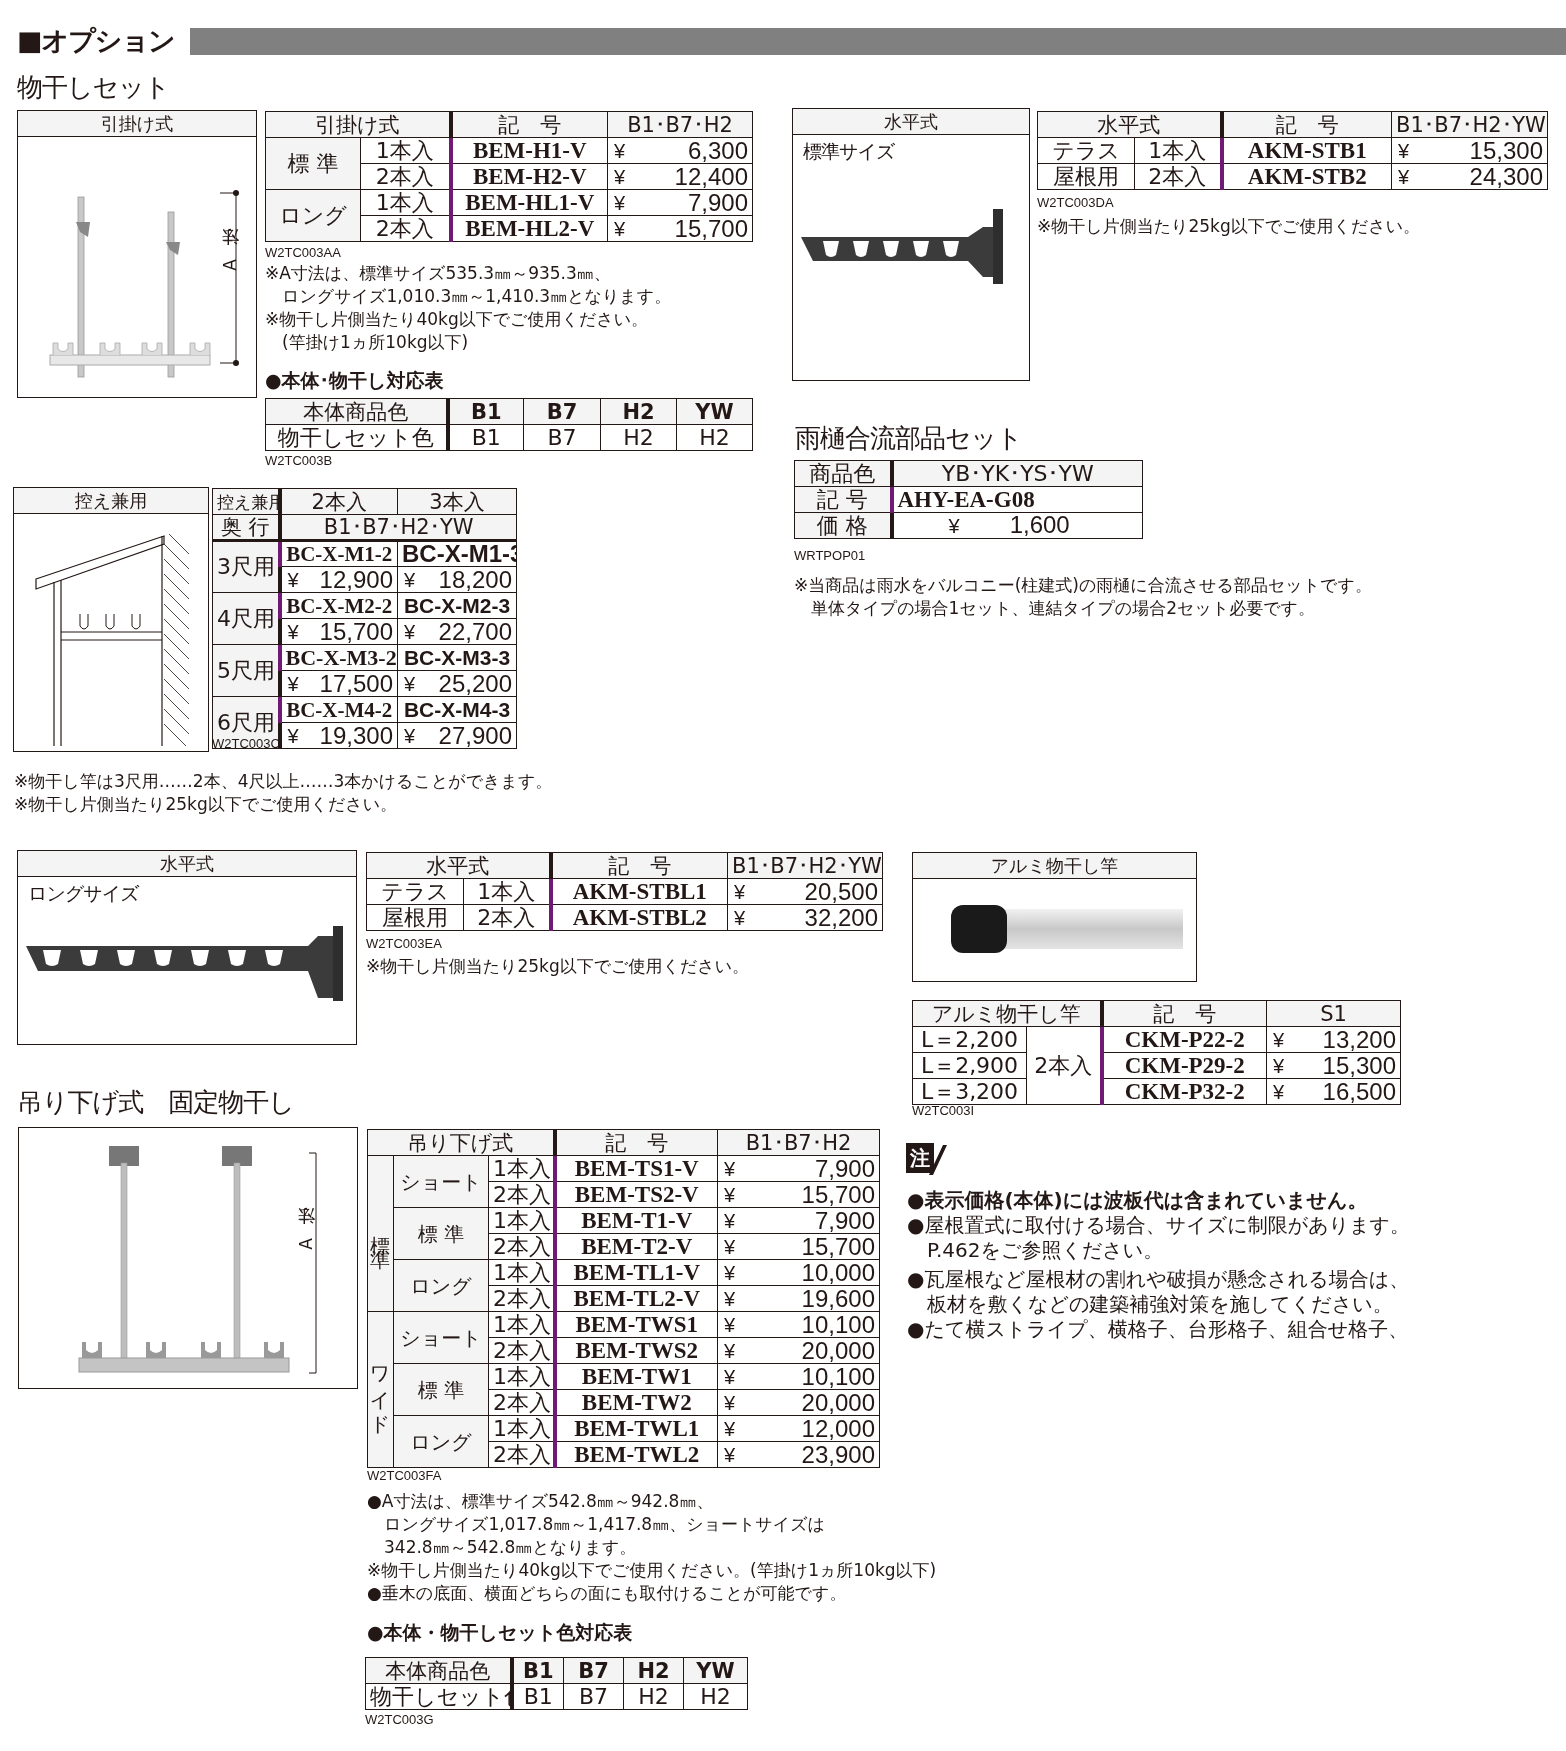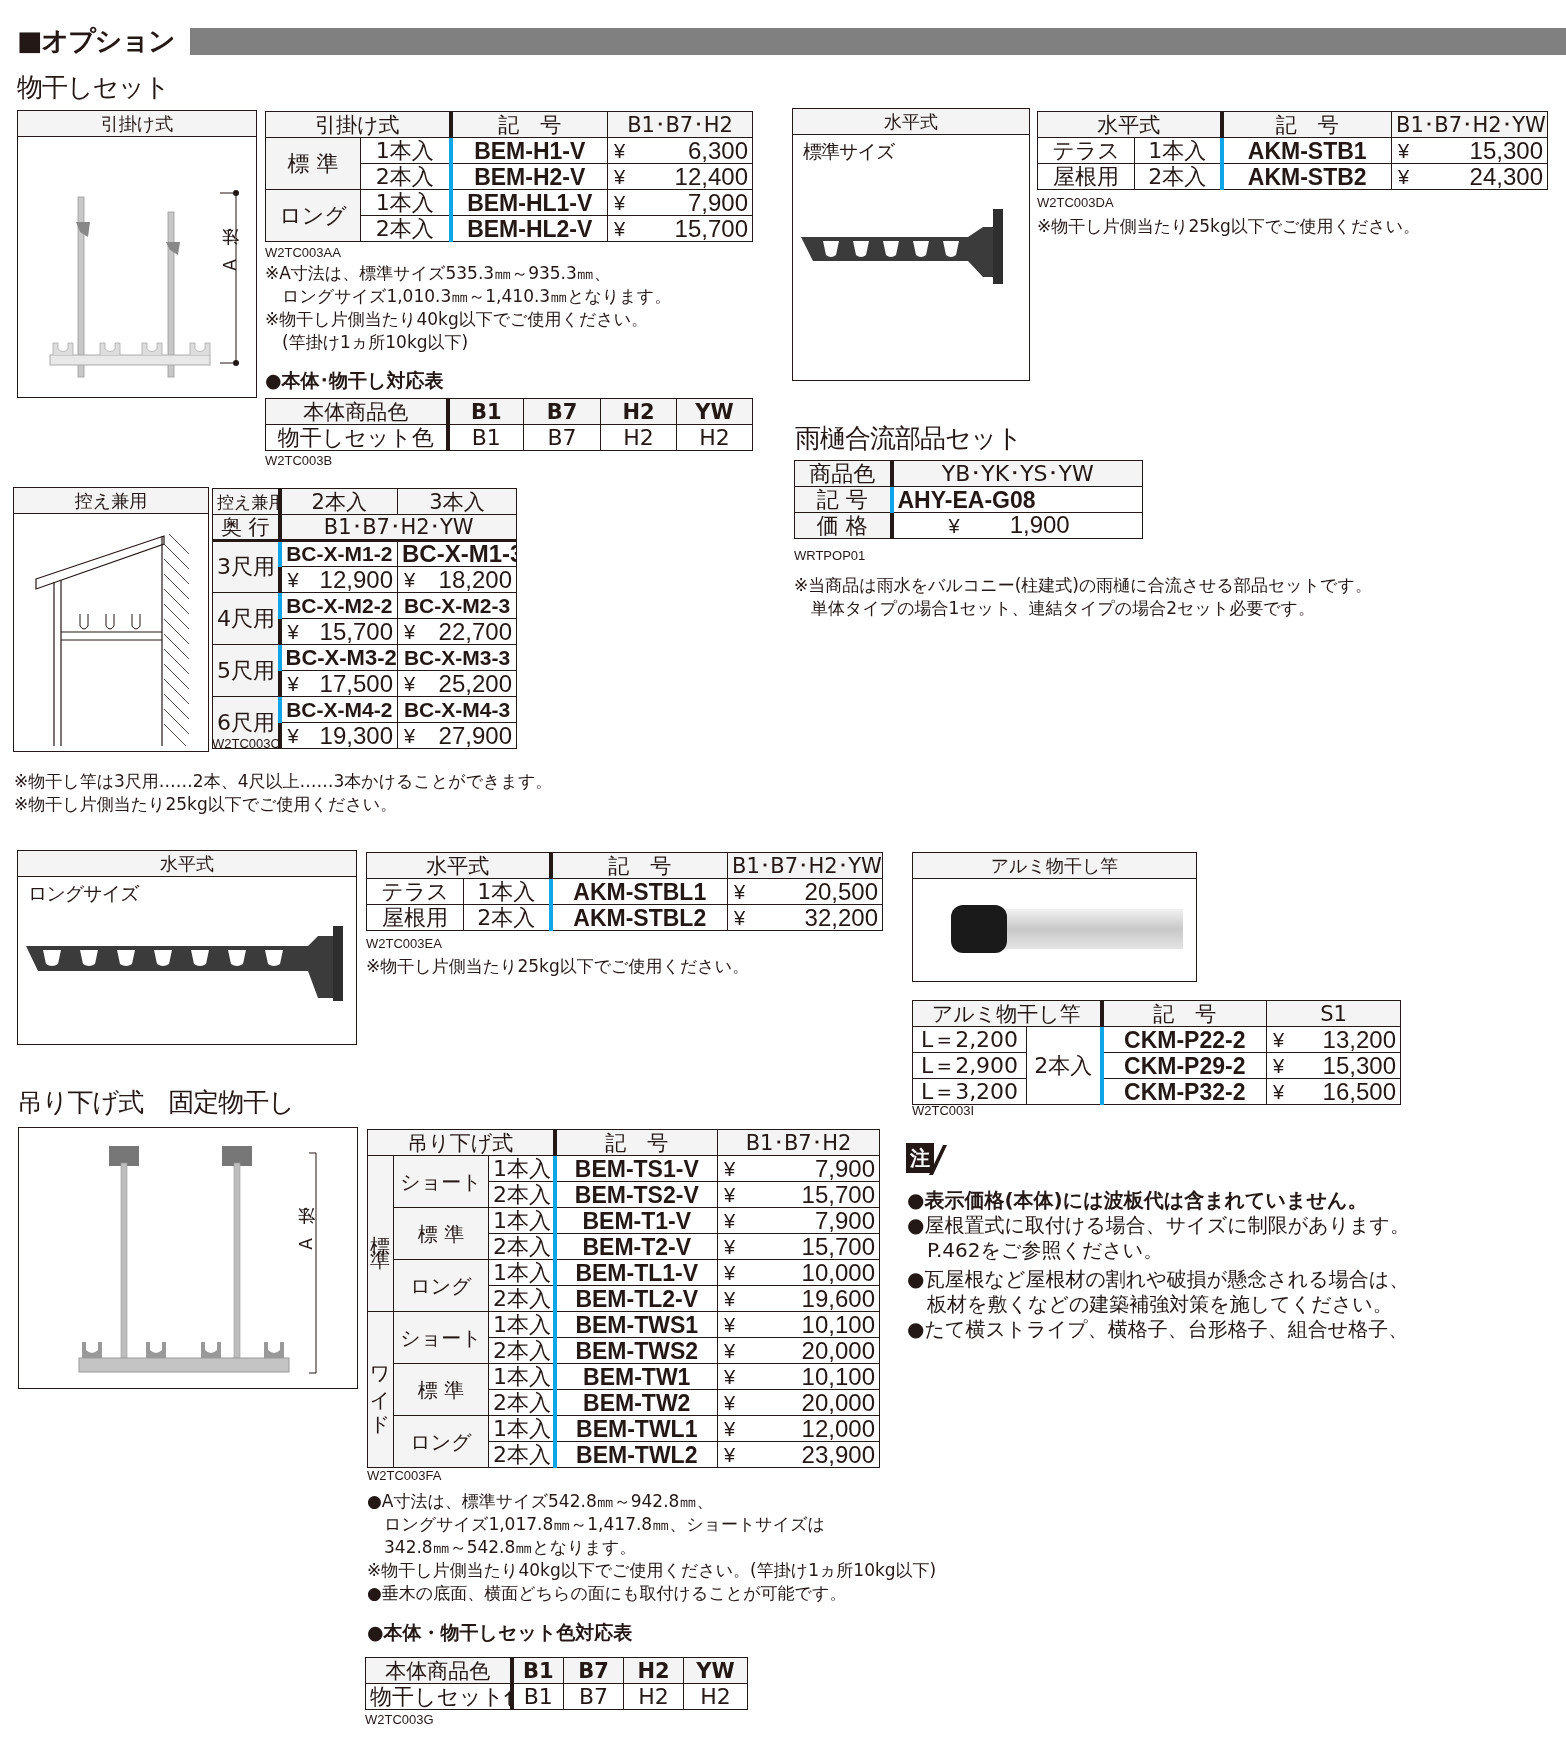--- a/index.html
+++ b/index.html
@@ -9,21 +9,21 @@
   .hdr-title { left: 17px; top: 26px; font-size: 27px; font-weight: bold; letter-spacing: -1px; line-height: 30px; white-space: nowrap; }
   .hdr-bar { left: 190px; top: 28px; width: 1376px; height: 27px; background: #808080; }
   .sec-title { font-size: 26px; line-height: 30px; white-space: nowrap; letter-spacing: -1px; }
   .imgbox { border: 1.5px solid #231815; background: #fff; }
   .imgbox .cap { height: 26px; border-bottom: 1.5px solid #231815; background: #f4f4f4; text-align: center; font-size: 18px; line-height: 25px; }
   .imgbox .inner-title { position: absolute; left: 10px; top: 30px; font-size: 19px; letter-spacing: -1px; }
   table.t { position: absolute; border-collapse: collapse; table-layout: fixed; }
   table.t td { border: 1.2px solid #231815; height: 26px; padding: 0 4px; font-size: 22px; line-height: 24px; white-space: nowrap; text-align: center; overflow: hidden; }
   table.t tr.head td { background: #f4f4f4; font-size: 21px; }
   table.t td.hd { background: #f4f4f4; }
-  table.t td.code { font-weight: bold; font-family: Liberation Sans, sans-serif; font-size: 23px; border-left: 4px solid #0ea5e9; }
+  table.t td.code { font-weight: bold; font-family: Liberation Serif, serif; font-size: 23px; border-left: 4px solid #701a75; }
   table.t td.codeh { border-left: 4px solid #231815; }
   table.t td.price { text-align: right; font-family: "Liberation Sans", sans-serif; font-size: 24px; position: relative; }
   table.t td.price .yen { position: absolute; left: 6px; font-size: 20px; }
   table.t td.tall { font-size: 21px; }
   table.t td.bold { font-weight: bold; }
   table.t td.leftthick { border-left: 4px solid #231815; }
   table.t td.vert { writing-mode: vertical-rl; text-orientation: upright; font-size: 20px; letter-spacing: 14px; padding: 0; }
   .refcode { font-size: 13px; font-family: "Liberation Sans", sans-serif; white-space: nowrap; }
   .note { font-size: 17px; line-height: 23px; white-space: nowrap; }
   .bullet-title { font-size: 19px; font-weight: bold; white-space: nowrap; }
@@ -185,21 +185,21 @@
       <tr>
     <td class="hd">商品色</td>
     <td class="hd leftthick">YB･YK･YS･YW</td>
   </tr>
   <tr>
     <td class="hd">記 号</td>
     <td class="code" style="text-align:left;">AHY-EA-G08</td>
   </tr>
   <tr>
     <td class="hd">価 格</td>
-    <td class="leftthick" style="text-align:left;padding-left:55px;font-family:'Liberation Sans',sans-serif;font-size:24px;"><span style="font-size:20px;margin-right:50px;">¥</span><span>1,900</span></td>
+    <td class="leftthick" style="text-align:left;padding-left:55px;font-family:'Liberation Sans',sans-serif;font-size:24px;"><span style="font-size:20px;margin-right:50px;">¥</span><span>1,600</span></td>
   </tr>
 </tbody>
   </table>
 <div class="abs refcode" style="left:794px;top:548px;">WRTPOP01</div>
 <div class="abs" style="left:794px;top:574px;">
   <div class="note">※当商品は雨水をバルコニー(柱建式)の雨樋に合流させる部品セットです。</div>
   <div class="note">　単体タイプの場合1セット、連結タイプの場合2セット必要です。</div>
 </div>
 
 <div class="abs imgbox" style="left:13px;top:487px;width:196px;height:265px;">

